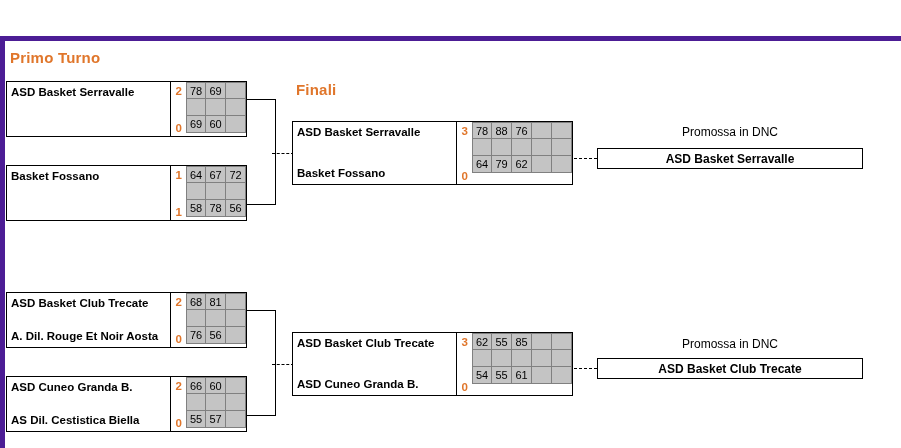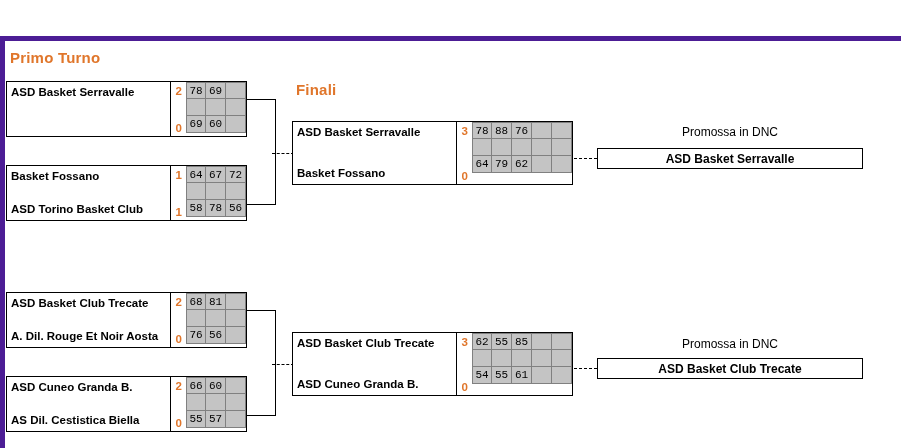--- a/index.html
+++ b/index.html
@@ -12,21 +12,21 @@
   
   .match{position:absolute;border:1px solid #000;background:#fff;box-sizing:border-box;display:flex;}
   .mleft{display:flex;flex-direction:column;justify-content:space-between;box-sizing:border-box;}
   .team{font-size:11.5px;font-weight:bold;color:#000;padding:2px 0 2px 4px;white-space:nowrap;
         line-height:13px;height:17px;display:flex;align-items:center;}
   .mwins{display:flex;flex-direction:column;justify-content:space-between;
          border-left:1px solid #000;box-sizing:border-box;width:16px;}
   .win{font-size:11.5px;font-weight:bold;color:#E0762B;height:17px;display:flex;
        align-items:center;justify-content:center;}
   .grid{display:flex;flex-direction:column;box-sizing:border-box;}
-  .grow{display:flex;font-family:Liberation Mono, monospace;}
+  .grow{display:flex;}
   .cell{width:20px;height:17px;background:#C4C4C4;border-right:1px solid #808080;
         border-bottom:1px solid #808080;box-sizing:border-box;font-size:11px;color:#000;
         display:flex;align-items:center;justify-content:center;}
   .grow:first-child .cell{border-top:1px solid #808080;}
   .grow .cell:first-child{border-left:1px solid #808080;}
   .grow.mid .cell{color:transparent;}
 
   
   .brk{position:absolute;border:1px solid #000;border-left:none;box-sizing:border-box;background:transparent;}
   .dash{position:absolute;height:0;border-top:1px dashed #000;}
@@ -68,21 +68,20 @@
         <div class="cell">69</div>
         <div class="cell">60</div>
         <div class="cell"></div>
       </div>
     </div>
   </div>
 
   <div class="match" style="left:1px;top:124px;width:241px;height:56px;">
     <div class="mleft" style="width:166px;">
       <div class="team">Basket Fossano</div>
-      <div class="team">ASD Torino Basket Club</div>
     </div>
     <div class="mwins">
       <div class="win">1</div>
       <div class="win">1</div>
     </div>
     <div class="grid">
       <div class="grow">
         <div class="cell">64</div>
         <div class="cell">67</div>
         <div class="cell">72</div>

